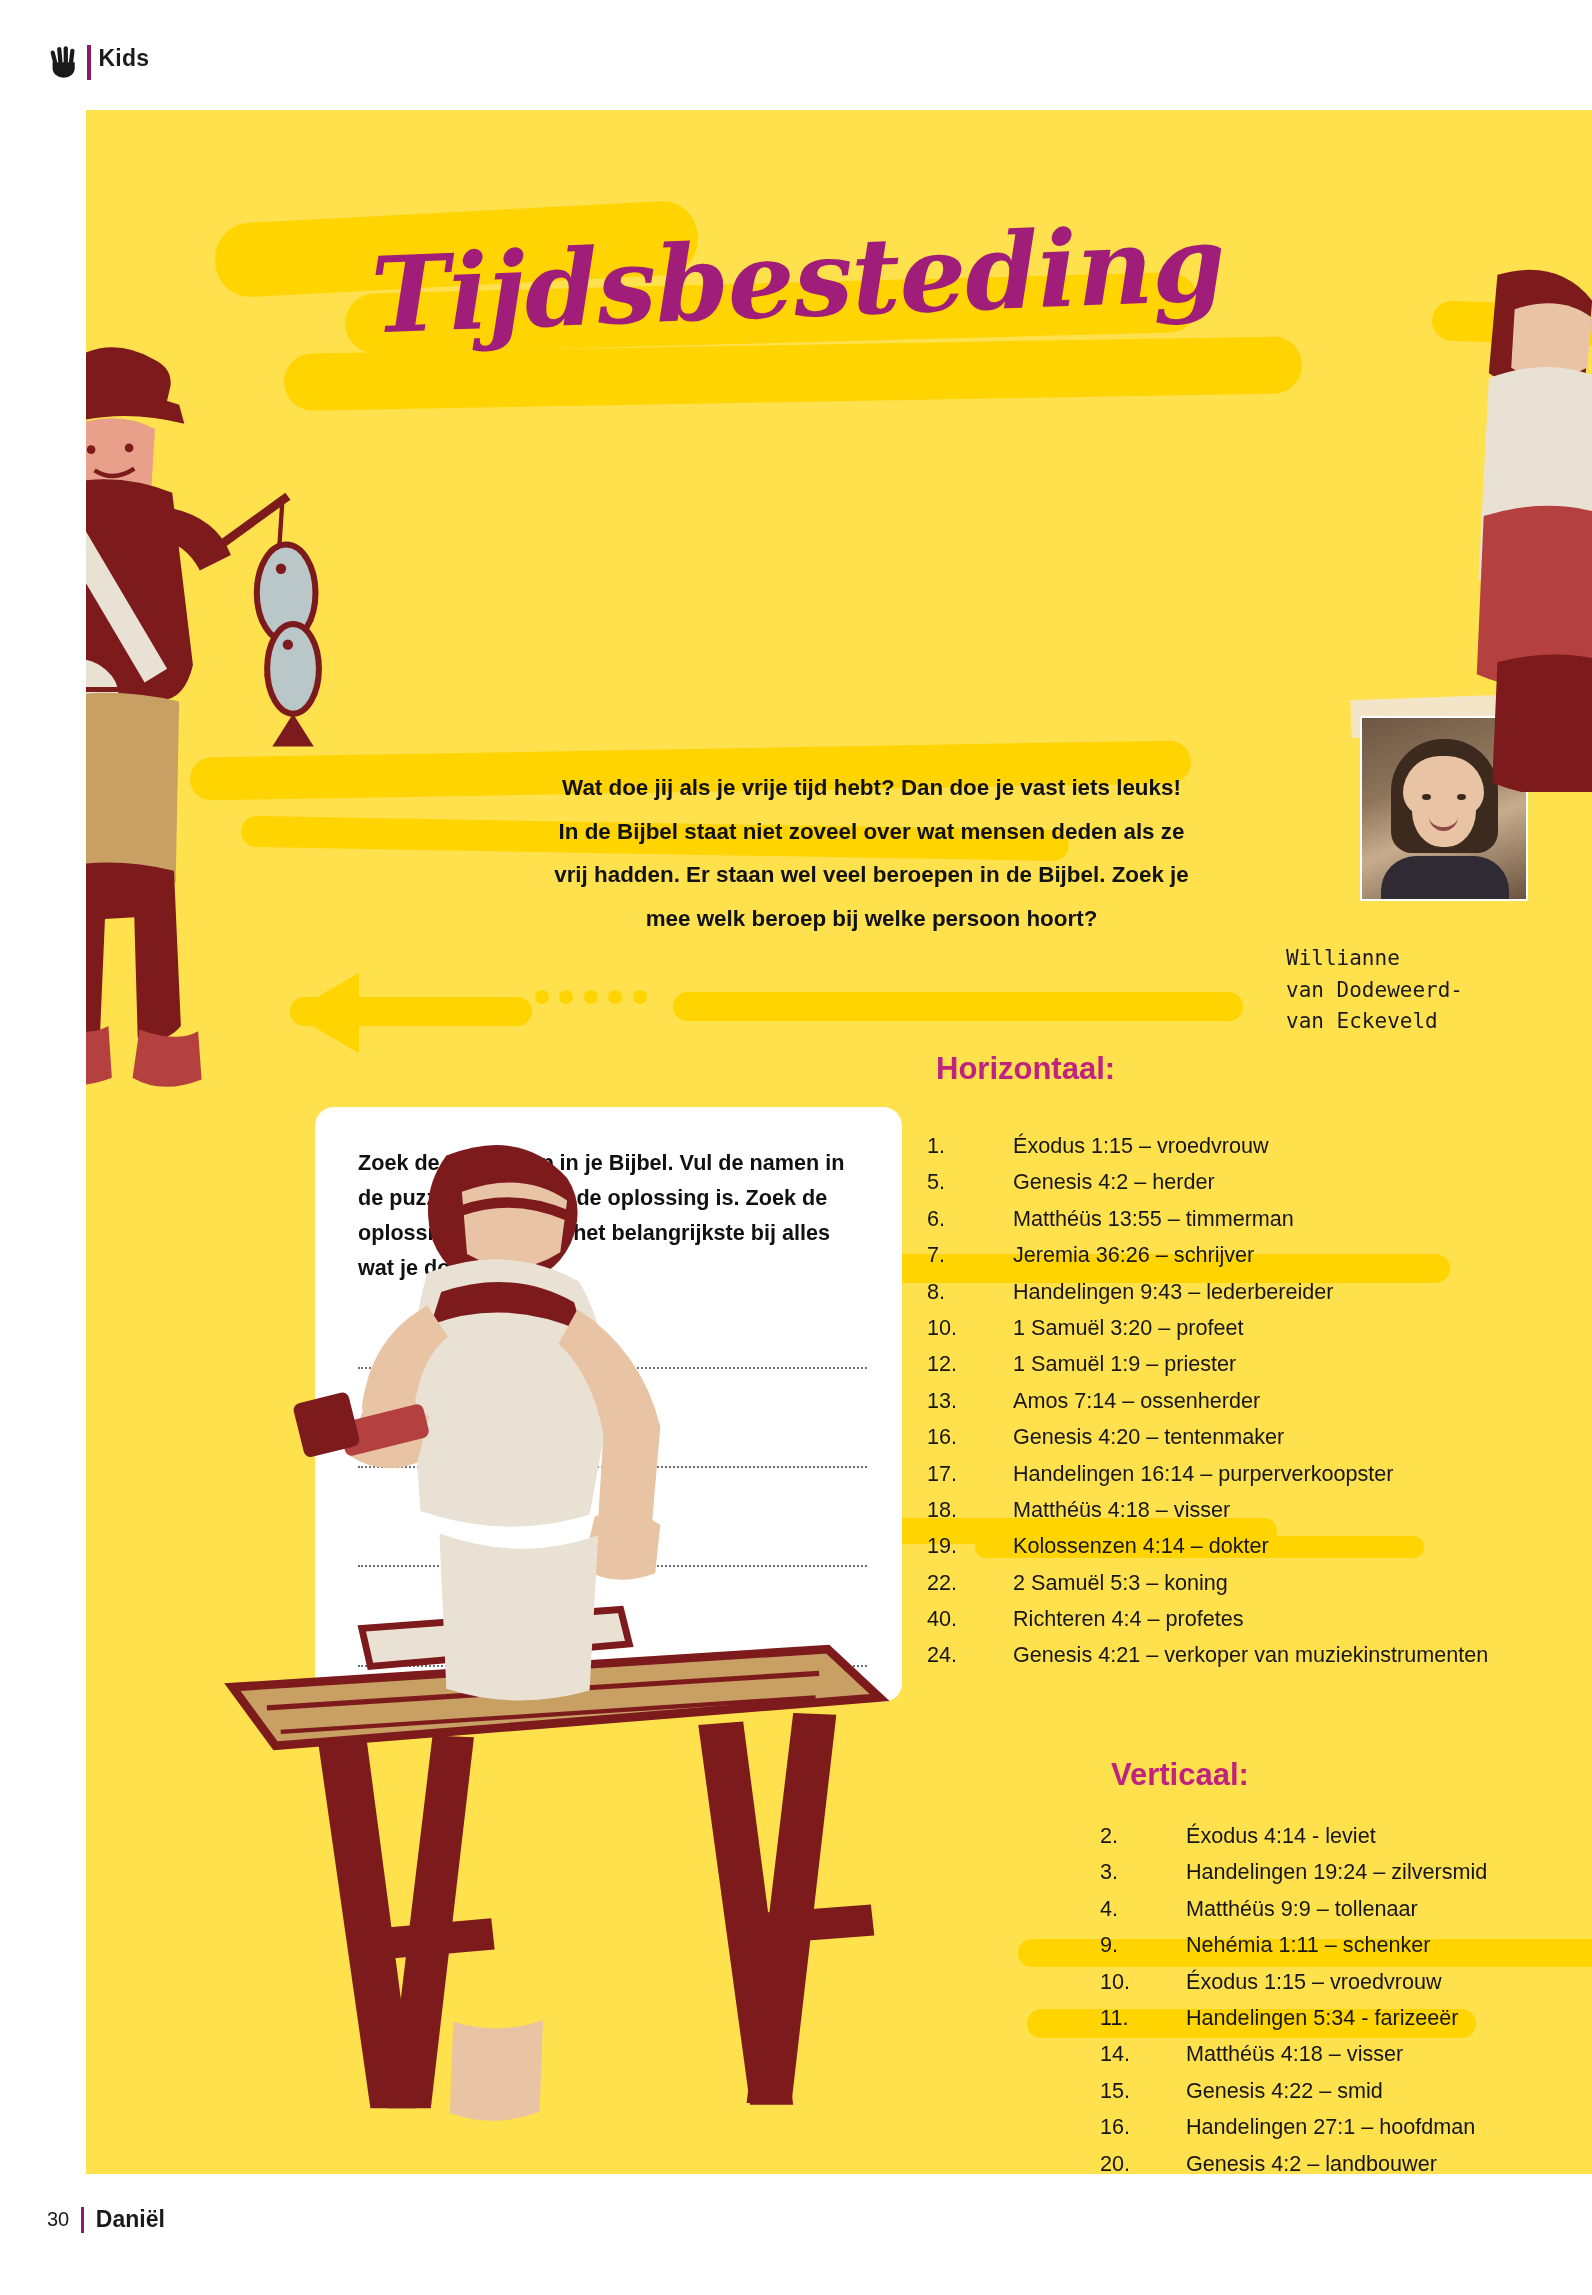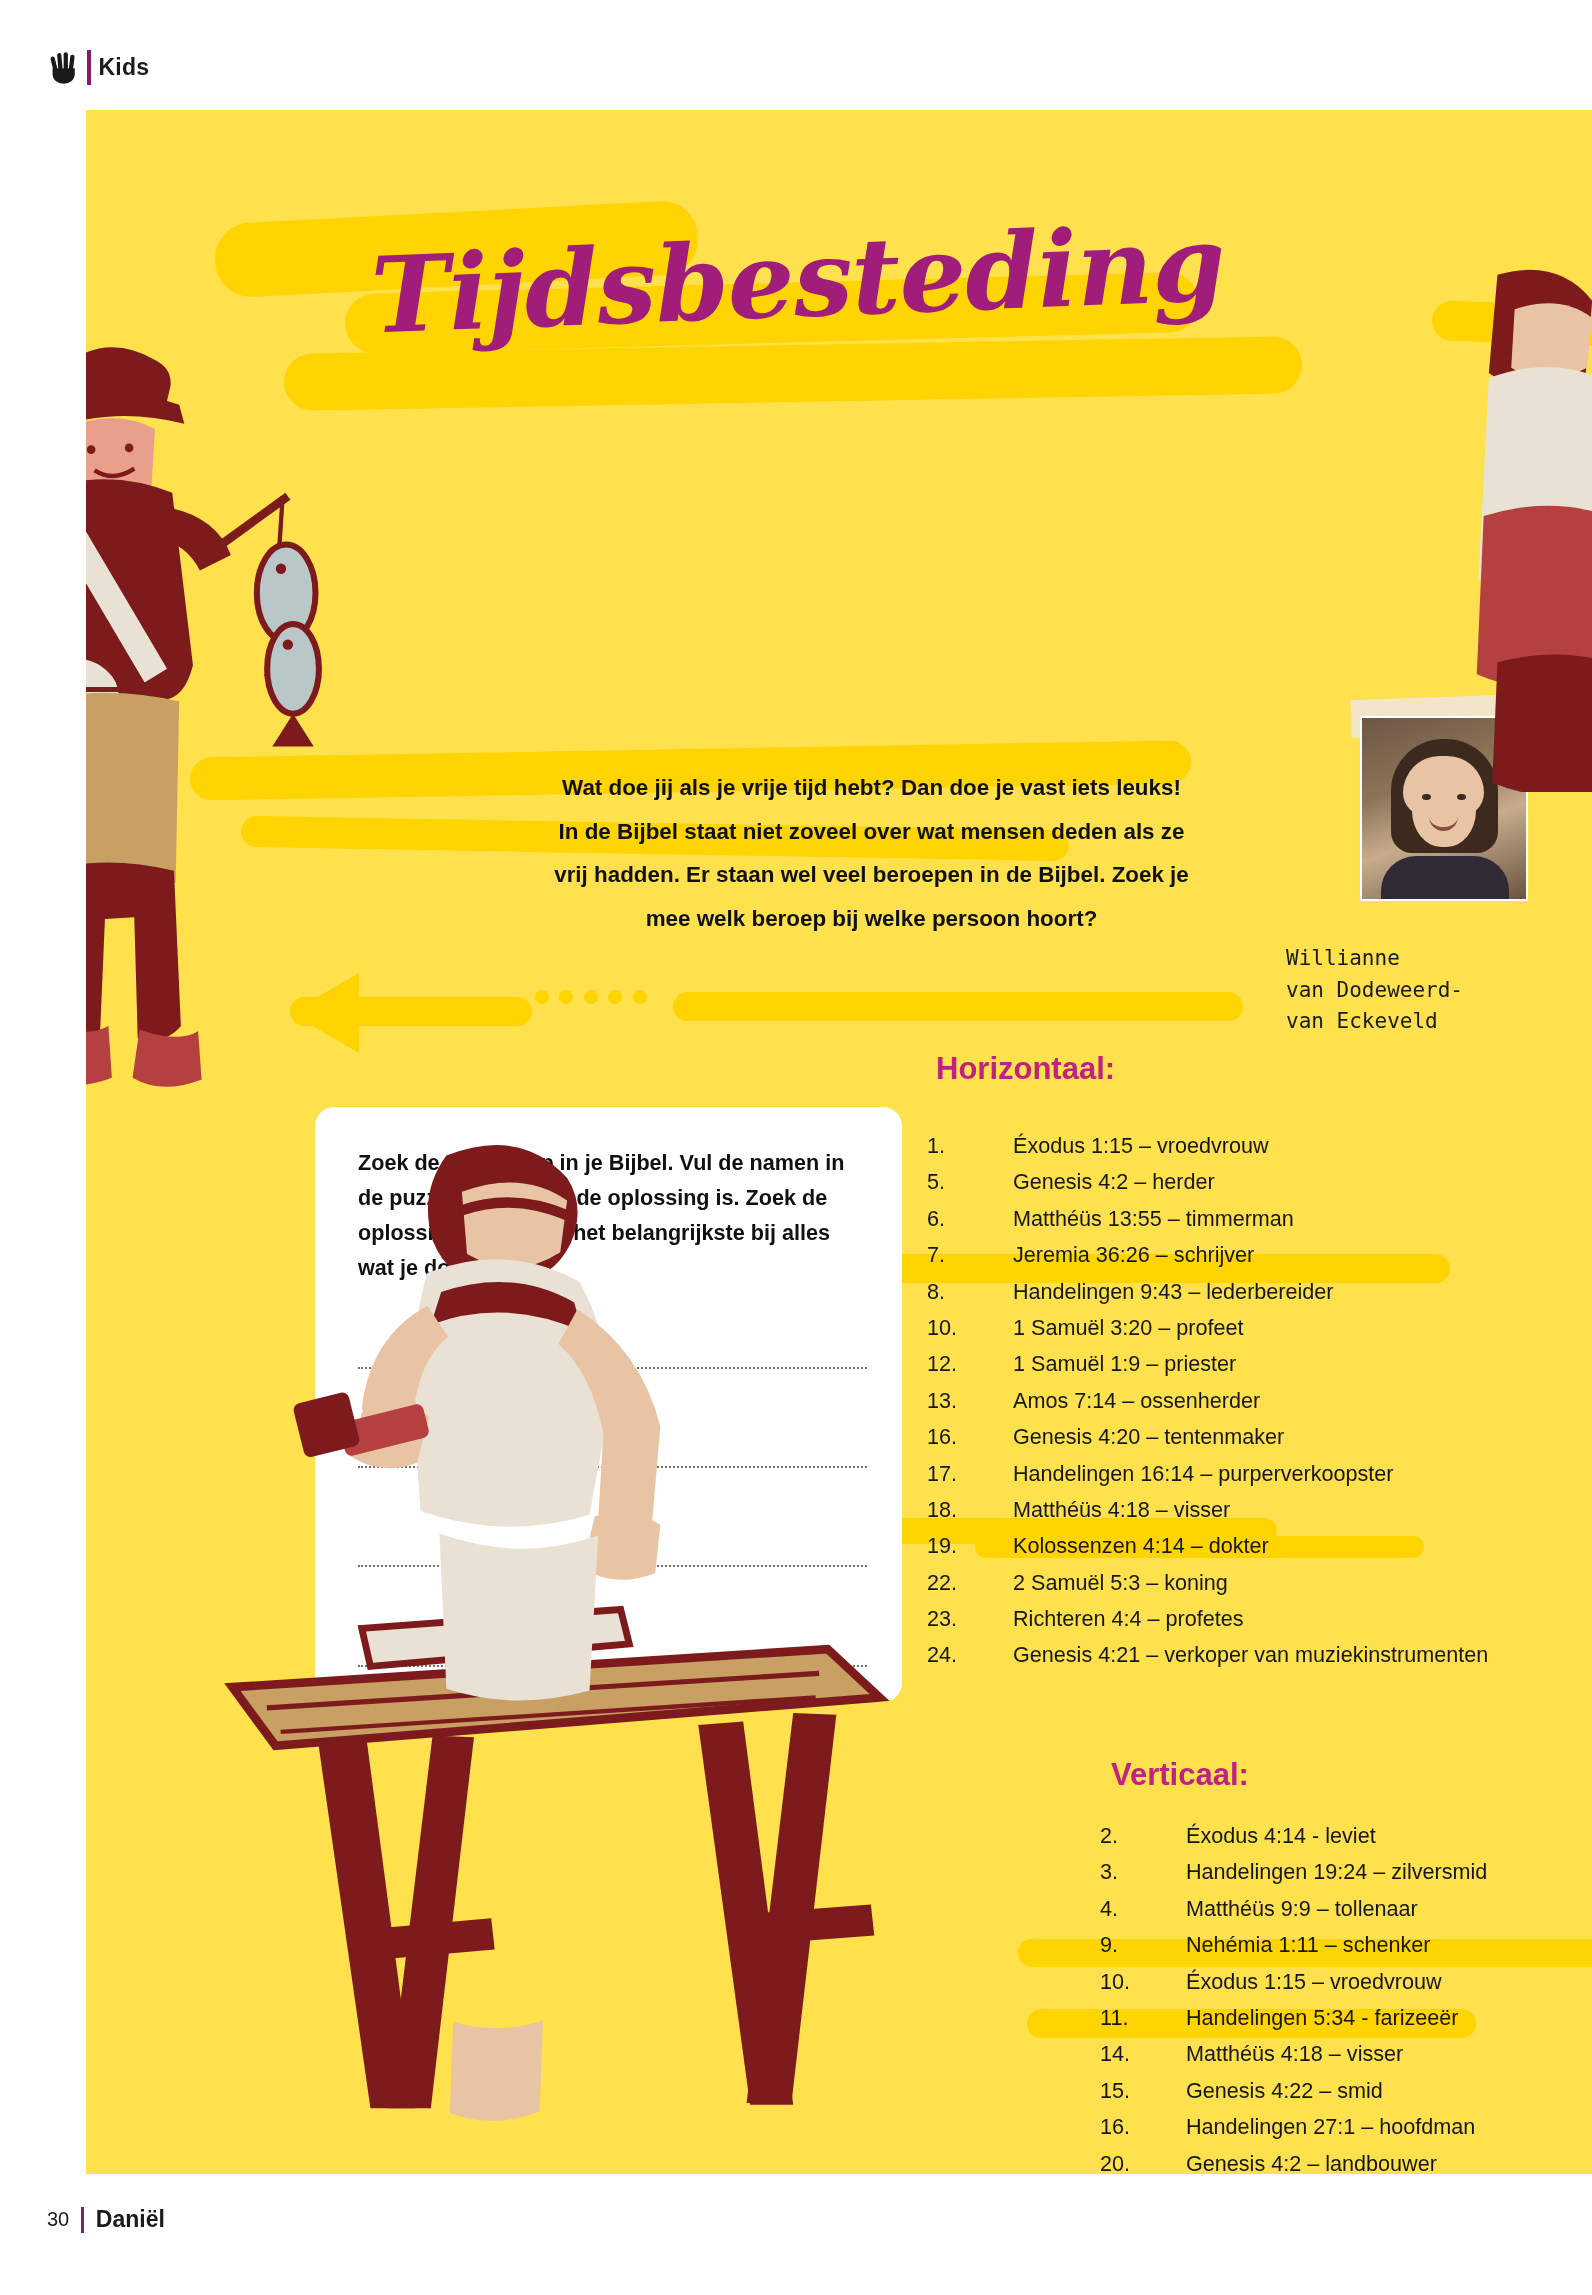--- a/index.html
+++ b/index.html
@@ -14,21 +14,20 @@
     position: relative;
     overflow: hidden;
   }
 
   
   .topbar {
     position: absolute;
     top: 45px;
     left: 50px;
     display: flex;
-    align-items: center;
     gap: 8px;
     height: 45px;
   }
   .hand-icon {
     width: 29px;
     height: 33px;
     position: relative;
   }
   .hand-icon svg { display:block; }
   .topbar-divider {
@@ -423,21 +422,21 @@
       </div>
     <div class="clue-row">
         <span class="clue-num">19.</span>
         <span class="clue-text">Kolossenzen 4:14 – dokter</span>
       </div>
     <div class="clue-row">
         <span class="clue-num">22.</span>
         <span class="clue-text">2 Samuël 5:3 – koning</span>
       </div>
     <div class="clue-row">
-        <span class="clue-num">23.</span>
+        <span class="clue-num">40.</span>
         <span class="clue-text">Richteren 4:4 – profetes</span>
       </div>
     <div class="clue-row">
         <span class="clue-num">24.</span>
         <span class="clue-text">Genesis 4:21 – verkoper van muziekinstrumenten</span>
       </div>
   </div>
 
   <div class="clue-list vertical">
     <div class="clue-row">

